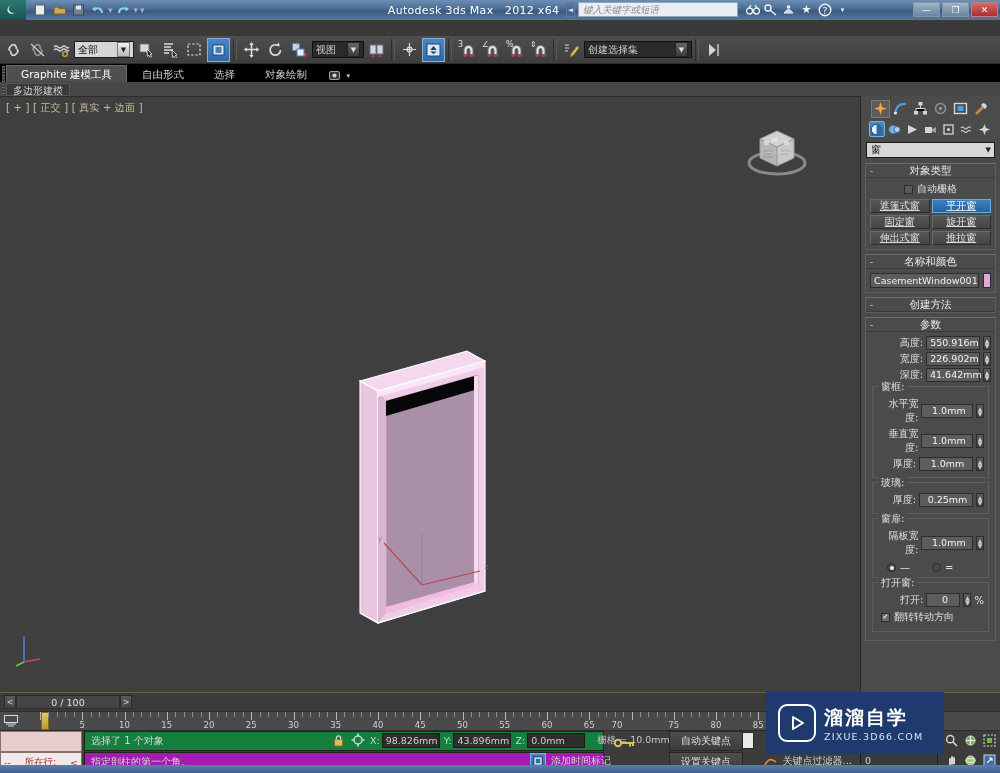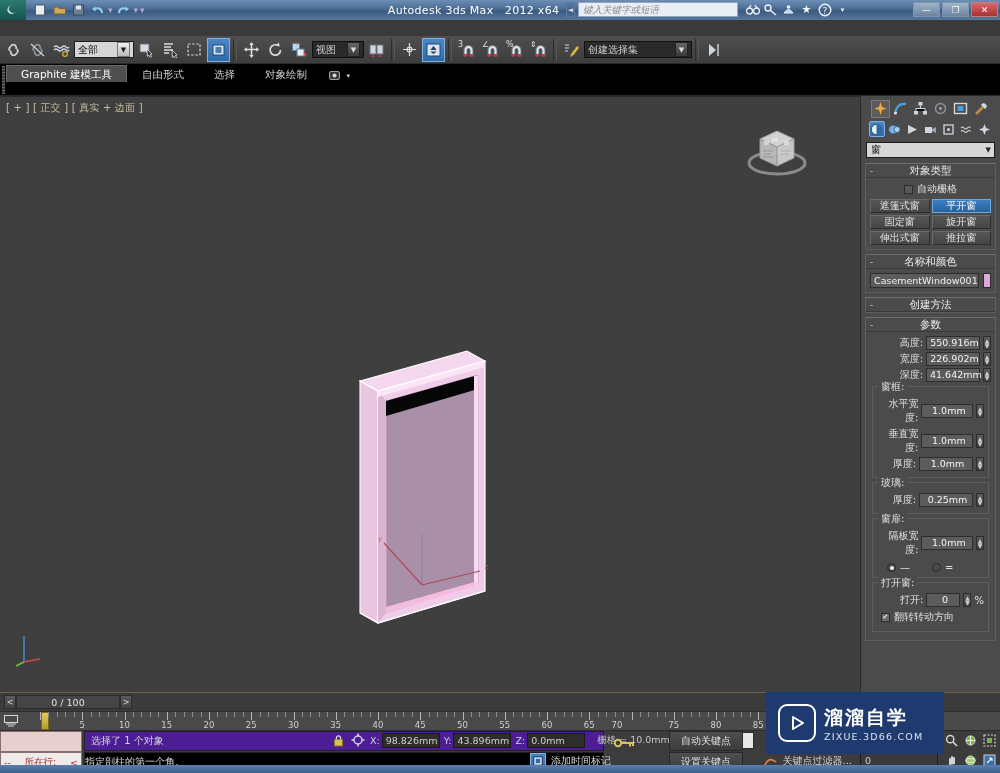--- a/index.html
+++ b/index.html
@@ -188,27 +188,27 @@
     width: 82px; height: 21px; background: #e8cfcf; border: 1px solid #8a6f6f;
   }
   .sb-row {
     width: 82px; height: 21px; background: #f0eaea; border: 1px solid #8a6f6f;
     display: flex; align-items: center; justify-content: space-between;
     padding: 0 3px; color: #a13030; font-size: 9.5px;
   }
   .sb-main { position: absolute; left: 84px; top: 0; right: 0; height: 43px; }
   .sb-prompt {
     position: absolute; left: 0; top: 0; width: 520px; height: 20px;
-    background: #4c1d95; border: 1px solid #222; color: #d7d7d7;
+    background: #15803d; border: 1px solid #222; color: #d7d7d7;
     font-size: 10px; line-height: 18px; padding-left: 6px;
   }
   .sb-prompt2 {
     position: absolute; left: 0; top: 21px; width: 520px; height: 20px;
-    background: #000000; border: 1px solid #222; color: #d7d7d7;
-    font-size: 10px; line-height: 18px; 
+    background: #a21caf; border: 1px solid #222; color: #d7d7d7;
+    font-size: 10px; line-height: 18px; padding-left: 6px;
   }
   .sb-coords { position: absolute; left: 250px; top: 1px; display: flex; align-items: center; gap: 4px; }
   .coord { display: flex; align-items: center; gap: 2px; }
   .coord-lbl { font-size: 9.5px; color: #d0d0d0; }
   .coord-val {
     width: 58px; height: 15px; background: #2d2d2d; border: 1px solid #1a1a1a;
     color: #cfcfcf; font-size: 9.5px; line-height: 13px; padding-left: 3px;
   }
   .grid-lbl { font-size: 9.5px; color: #c8c8c8; margin-left: 8px; }
   .sb-icon {
@@ -283,21 +283,21 @@
   .roll-head .minus { position: absolute; left: 4px; font-size: 9px; color: #ccc; }
   .roll-body { padding: 4px; }
   .chk-row { display: flex; align-items: center; gap: 4px; justify-content: center; margin-bottom: 3px; }
   .chk {
     width: 9px; height: 9px; background: #5a5a5a; border: 1px solid #2d2d2d;
     display: flex; align-items: center; justify-content: center;
     font-size: 7px; color: #e8e8e8;
   }
   .chk.on { background: #6b6b6b; }
   .lbl { font-size: 10px; color: #e0e0e0; }
-  .btn-grid { display: grid; grid-template-columns: 1fr 1fr; gap: 2px; }
+  .btn-grid { display: grid; grid-template-columns: 1fr 1fr; gap: 2px; text-decoration: underline; }
   .ob {
     height: 14px; background: linear-gradient(180deg,#565656,#454545);
     border: 1px solid #6a6a6a; border-right-color:#2e2e2e; border-bottom-color:#2e2e2e;
     font-size: 10px; color: #e2e2e2; text-align: center; line-height: 12px;
   }
   .ob.sel {
     background: linear-gradient(180deg,#3d7fc0,#2563a0);
     border-color: #6fa8dc; color: #ffffff;
   }
   .name-row { display: flex; align-items: center; gap: 4px; }
@@ -603,20 +603,23 @@
       <div class="rt">自由形式</div>
       <div class="rt">选择</div>
       <div class="rt">对象绘制</div>
       <div class="rt drop">
         <svg width="14" height="9" viewBox="0 0 14 9" style="vertical-align:middle">
             <rect x="0.5" y="0.5" width="10" height="8" rx="1.5" fill="#3a3a3a" stroke="#9aa1a8"></rect>
             <circle cx="5.5" cy="4.5" r="2" fill="#cfd6de"></circle>
           </svg>
         <span style="font-size:7px;color:#cfcfcf">▾</span>
       </div>
+    </div>
+    <div class="ribbon-body">
+      <div class="rb-label">多边形建模</div>
     </div>
   </div>
 
   <div class="viewport">
     <div class="vp-label">[ + ] [ 正交 ] [ 真实 + 边面 ]</div>
 
     <div class="viewcube">
       <svg width="74" height="62" viewBox="0 0 74 62">
         <ellipse cx="37" cy="42" rx="28" ry="11" fill="none" stroke="#c8c8c8" stroke-width="3" opacity="0.55"></ellipse>
         <g opacity="0.95">

